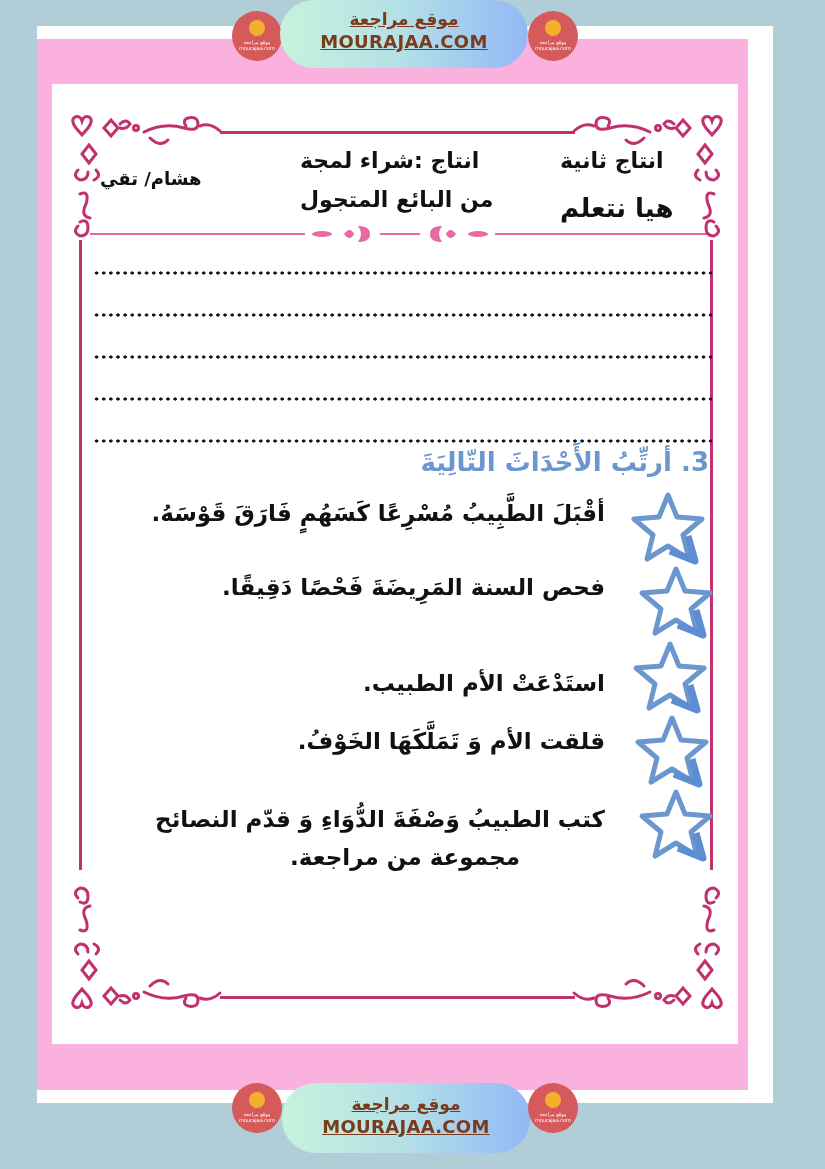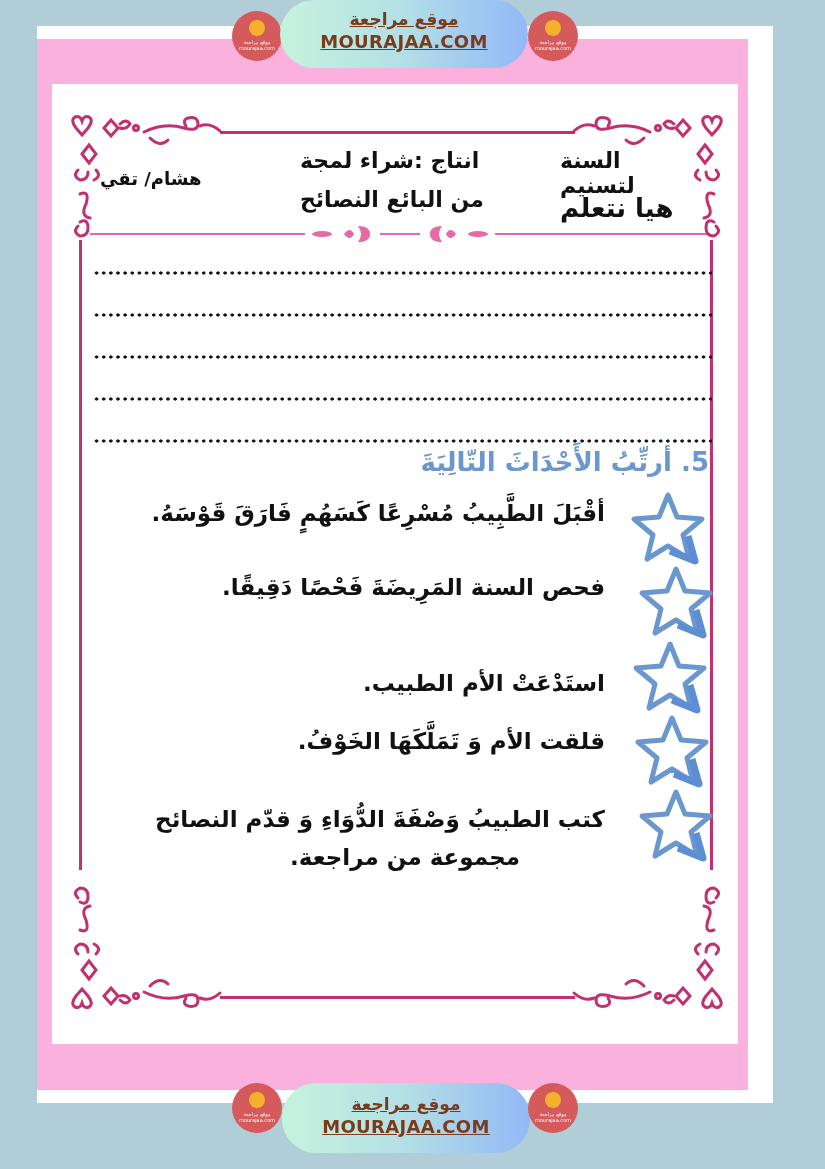--- a/index.html
+++ b/index.html
@@ -139,33 +139,33 @@
     <ellipse cx="22" cy="12" rx="10" ry="3"></ellipse>
     <path d="M44 12 q6 -8 10 0 q-4 8 -10 0z"></path>
     <path d="M58 4 q12 0 12 8 q0 8 -12 8 q6 -8 0 -16z"></path>
     <rect x="80" y="11" width="40" height="2"></rect>
     <path d="M142 4 q-12 0 -12 8 q0 8 12 8 q-6 -8 0 -16z"></path>
     <path d="M156 12 q-6 -8 -10 0 q4 8 10 0z"></path>
     <ellipse cx="178" cy="12" rx="10" ry="3"></ellipse>
   </g>
 </svg>
 
-<div class="hdr hdr-grade">السنة لتسنيم</div>
+<div class="hdr hdr-grade">انتاج ثانية</div>
 <div class="hdr hdr-sub">هيا نتعلم</div>
 <div class="hdr hdr-title1">انتاج :شراء لمجة</div>
-<div class="hdr hdr-title2">من البائع النصائح</div>
+<div class="hdr hdr-title2">من البائع المتجول</div>
 <div class="hdr hdr-author">هشام/ تقي</div>
 
 <div class="dots" style="top:271px"></div>
 <div class="dots" style="top:313px"></div>
 <div class="dots" style="top:355px"></div>
 <div class="dots" style="top:397px"></div>
 <div class="dots" style="top:439px"></div>
 
-<div class="q-title">5. أرتِّبُ الأَحْدَاثَ التّالِيَةَ</div>
+<div class="q-title">3. أرتِّبُ الأَحْدَاثَ التّالِيَةَ</div>
 
 <div class="item" style="top:494px">أقْبَلَ الطَّبِيبُ مُسْرِعًا كَسَهُمٍ فَارَقَ قَوْسَهُ.</div>
 <div class="item" style="top:568px">فحص السنة المَرِيضَةَ فَحْصًا دَقِيقًا.</div>
 <div class="item" style="top:664px">استَدْعَتْ الأم الطبيب.</div>
 <div class="item" style="top:722px">قلقت الأم وَ تَمَلَّكَهَا الخَوْفُ.</div>
 <div class="item" style="top:800px">كتب الطبيبُ وَصْفَةَ الدُّوَاءِ وَ قدّم النصائح</div>
 <div class="item" style="top:838px; right:305px">مجموعة من مراجعة.</div>
 
 <svg class="star" style="left:626px;top:487px" viewBox="0 0 84 80">
   <path d="M42 8 L51 30 L76 32 L57 48 L63 72 L42 59 L21 72 L27 48 L8 32 L33 30 Z" fill="#fff" stroke="#6b97cf" stroke-width="5" stroke-linejoin="round"></path>

